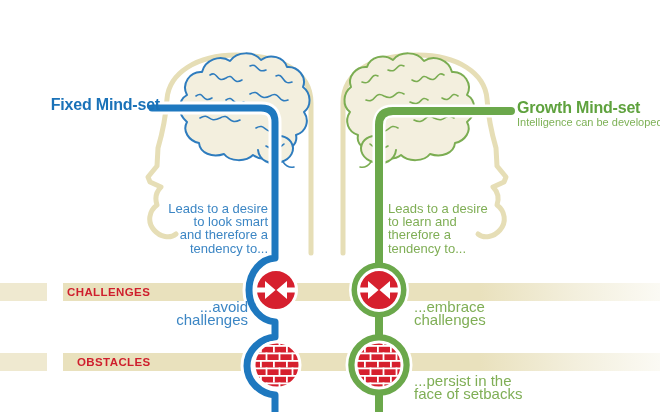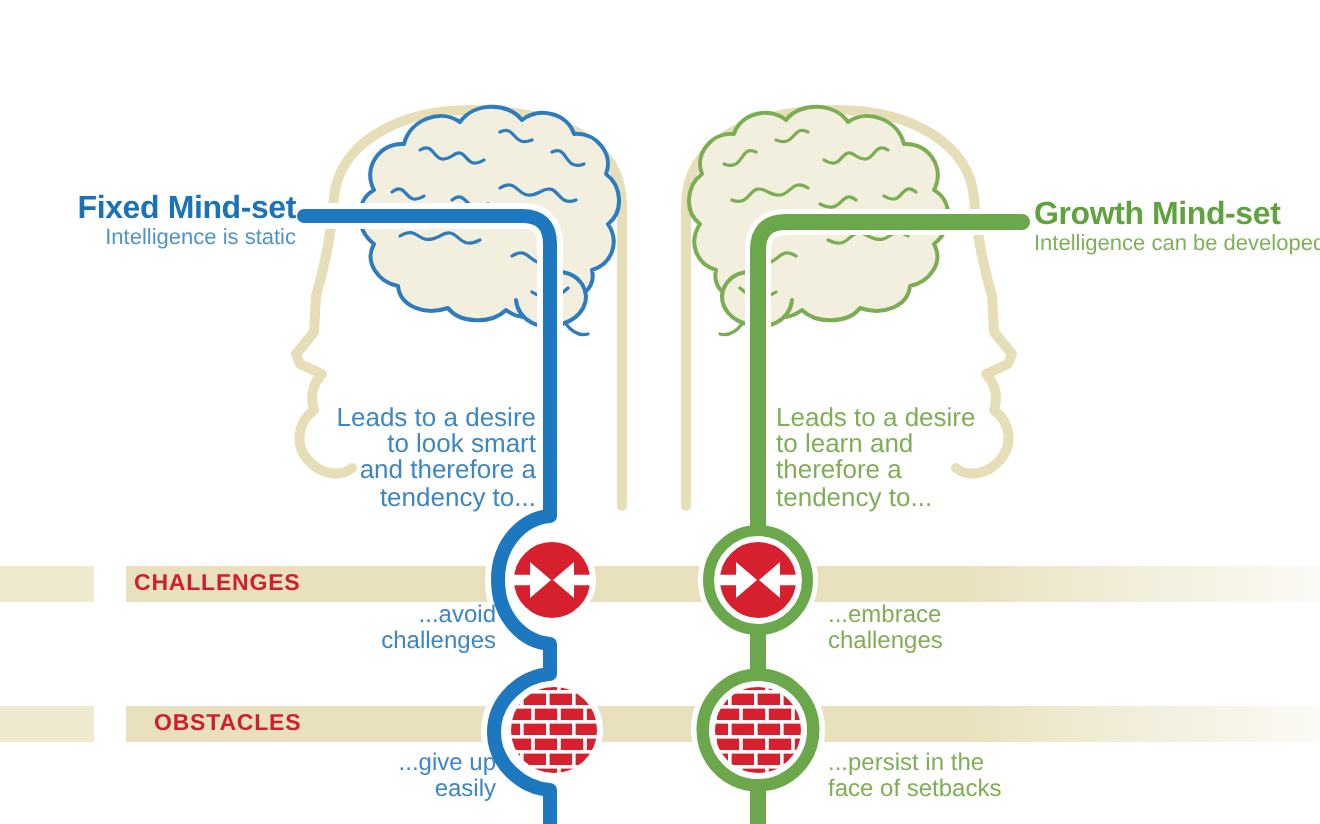--- a/index.html
+++ b/index.html
@@ -12,35 +12,35 @@
     background:linear-gradient(90deg,
       #efe9d0 0px, #efe9d0 47px,
       #ffffff 47px, #ffffff 63px,
       #e9e1bd 63px, #e9e1bd 480px,
       #f3efdd 575px, #fbfaf4 660px);
   }
   .band-challenges{top:283px;}
   .band-obstacles{top:353px;}
   svg.art{position:absolute;left:0;top:0;z-index:2;}
   .txt{position:absolute;z-index:3;white-space:pre-line;}
-  .fixed-title{left:0;top:96px;width:148px;text-align:right;
+  .fixed-title{left:12px;top:96px;width:148px;text-align:right;
     font-size:16px;font-weight:700;color:#1a72b8;letter-spacing:-0.2px;}
   .fixed-subtitle{left:0;top:113px;width:148px;text-align:right;
     font-size:11px;color:#4f93c8;}
   .growth-title{left:517px;top:99px;width:160px;text-align:left;
     font-size:16px;font-weight:700;color:#5fa23e;letter-spacing:-0.2px;}
   .growth-subtitle{left:517px;top:116px;width:160px;text-align:left;
     font-size:11px;color:#7db156;}
   .leads{font-size:13px;line-height:13.2px;top:202px;}
   .leads-fixed{left:168px;width:100px;text-align:right;color:#3c86c4;}
   .leads-growth{left:388px;width:120px;text-align:left;color:#7fae55;}
   .row-label{font-size:11.5px;font-weight:700;color:#cf1f2d;letter-spacing:0.4px;}
   .label-challenges{left:67px;top:286px;}
   .label-obstacles{left:67px;top:356px;margin-left:10px;}
-  .caption{font-size:12px;line-height:12.5px;}
+  .caption{font-size:15px;line-height:12.5px;}
   .cap-fixed{color:#3c86c4;text-align:right;left:148px;width:100px;}
   .cap-growth{color:#7fae55;text-align:left;left:414px;width:120px;}
   .cap-row1{top:301px;}
   .cap-row2{top:375px;}
 </style>
 </head>
 <body>
 
 <div class="stage">
 
@@ -128,39 +128,36 @@
       <circle cx="379" cy="290" r="20.5" fill="#d6202e" stroke="#ffffff" stroke-width="3"></circle>
       <use href="#converge" transform="translate(379,290)"></use>
     </g>
     <g>
       <circle cx="277" cy="365" r="23" fill="url(#bricks)" stroke="#ffffff" stroke-width="3"></circle>
       <circle cx="379" cy="365" r="23" fill="url(#bricks)" stroke="#ffffff" stroke-width="3"></circle>
     </g>
   </svg>
 
   <div class="txt fixed-title">Fixed Mind-set</div>
-  <div class="txt fixed-subtitle">Intelligence is static</div>
 
   <div class="txt growth-title">Growth Mind-set</div>
   <div class="txt growth-subtitle">Intelligence can be developed</div>
 
   <div class="txt leads leads-fixed">Leads to a desire
 to look smart
 and therefore a
 tendency to...</div>
   <div class="txt leads leads-growth">Leads to a desire
 to learn and
 therefore a
 tendency to...</div>
 
   <div class="txt row-label label-challenges">CHALLENGES</div>
   <div class="txt row-label label-obstacles">OBSTACLES</div>
 
   <div class="txt caption cap-fixed cap-row1">...avoid
 challenges</div>
   <div class="txt caption cap-growth cap-row1">...embrace
 challenges</div>
-  <div class="txt caption cap-fixed cap-row2">...give up
-easily</div>
   <div class="txt caption cap-growth cap-row2">...persist in the
 face of setbacks</div>
 
 </div>
 
 </body></html>

